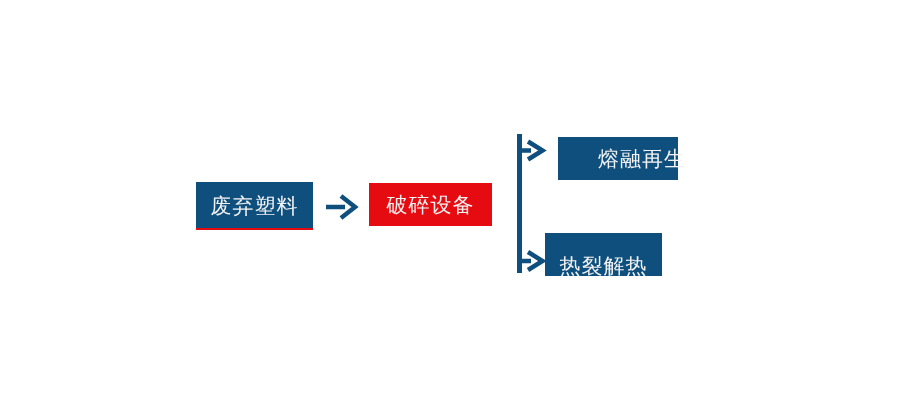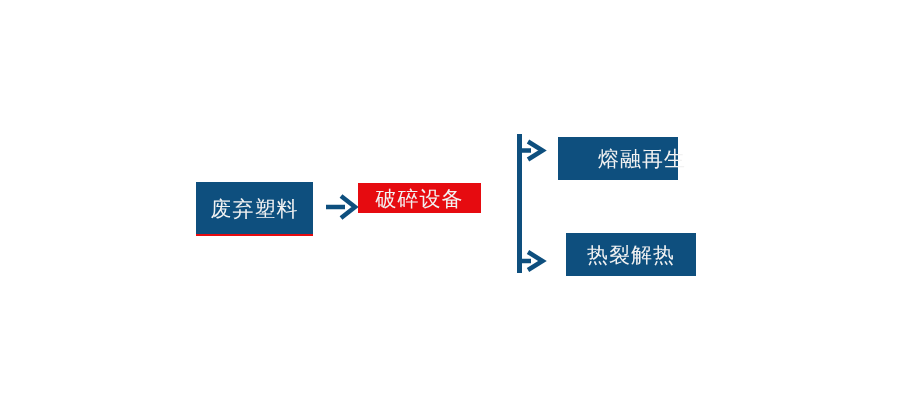--- a/index.html
+++ b/index.html
@@ -31,34 +31,34 @@
     font-size: 21px;
     letter-spacing: 1px;
     white-space: nowrap;
     line-height: 1;
   }
   .node-blue { background: var(--box-blue); }
   .node-red  { background: var(--box-red); }
 
   .node-source {
     left: 196px; top: 182px;
-    width: 117px; height: 54px;
+    width: 117px; height: 48px;
     border-bottom: 2px solid var(--underline-red);
   }
   .node-process {
-    left: 358px; top: 183px;
-    width: 123px; height: 30px;
+    left: 369px; top: 183px;
+    width: 123px; height: 43px;
   }
   .node-out-top {
     left: 558px; top: 137px;
     width: 120px; height: 43px; padding-left: 48px;
   }
   .node-out-bottom {
-    left: 566px; top: 233px;
-    width: 130px; height: 43px;
+    left: 545px; top: 233px;
+    width: 117px; height: 43px; align-items: flex-end;
   }
 
   .arrow, .connector { position: absolute; display: block; }
   .main-arrow { left: 325px; top: 192px; width: 36px; height: 30px; }
   .connector  { left: 515px; top: 130px; width: 35px; height: 150px; }
 
   .arrow-path {
     stroke: var(--arrow-blue);
     stroke-width: 4.5;
     fill: none;

